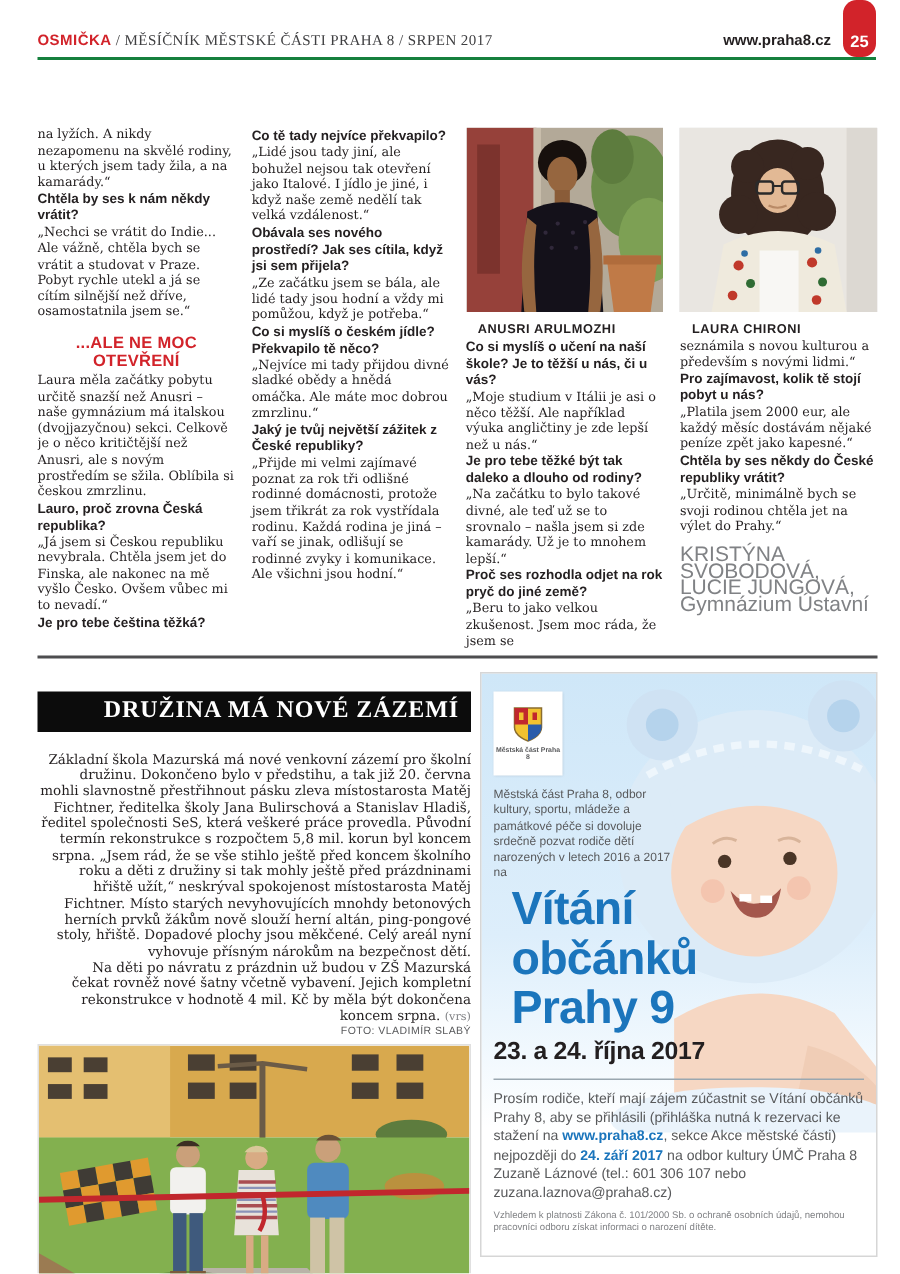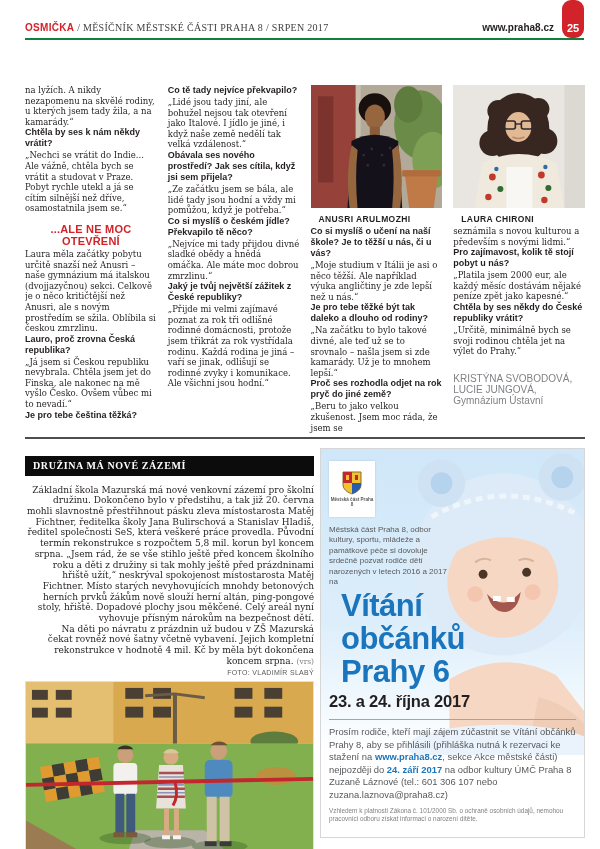--- a/index.html
+++ b/index.html
@@ -18,28 +18,28 @@
   
   .cols{position:absolute;left:25px;top:85px;width:560px;height:352px;display:grid;
         grid-template-columns:repeat(4,1fr);column-gap:11px;overflow:hidden;}
   .col{min-width:0;}
   .ans{font-family:"DejaVu Serif",serif;font-size:8.5px;line-height:10.6px;margin:0 0 0 0;}
   .q{font-weight:bold;font-size:9px;line-height:11px;margin:0 0 1px 0;}
   .red-h{color:#d2232a;font-weight:bold;font-size:11px;line-height:12px;margin:9px 0 2px 0;letter-spacing:.2px;text-align:center;}
   .photo{width:100%;height:123px;overflow:hidden;background:#ddd;}
   .photo svg{display:block;width:100%;height:100%;}
   .caption{font-weight:bold;font-size:8.5px;letter-spacing:.4px;margin:6px 0 2px 8px;}
-  .credits{margin-top:16px;color:#808285;font-size:10px;line-height:11px;}
+  .credits{margin-top:7px;color:#808285;font-size:14px;line-height:11px;}
 
   .divider{position:absolute;left:25px;right:15px;top:437px;border-top:2px solid #4d4d4f;}
 
   
   .druzina{position:absolute;left:25px;top:448px;width:289px;}
-  .dz-title{background:#0c0c0c;color:#fff;font-family:"Liberation Serif",serif;font-size:10px;
-            letter-spacing:.6px;padding:4px 8px 5px 8px;}
+  .dz-title{background:#0c0c0c;color:#fff;font-family:"Liberation Serif",serif;font-size:16px;
+            letter-spacing:.6px;padding:4px 8px 5px 8px;text-align:right;}
   .dz-body{font-family:"DejaVu Serif",serif;font-size:9px;line-height:10.7px;margin-top:6px;text-align:right;}
   .dz-body p{margin:0;}
   .dz-p2{text-indent:10px;}
   .vrs{color:#808285;font-size:7.5px;}
   .foto-credit{text-align:right;font-size:7px;color:#58595b;margin-top:1px;letter-spacing:.3px;}
   .ribbon-photo{width:289px;height:180px;margin-top:5px;border:1px solid #e0e0e0;box-sizing:border-box;overflow:hidden;}
   .ribbon-photo svg{display:block;width:100%;height:100%;}
 
   
   .ad{position:absolute;left:320px;top:448px;width:265px;height:390px;border:1px solid #d6d6d6;box-sizing:border-box;
@@ -287,21 +287,21 @@
         <rect x="13" y="4" width="3" height="5" fill="#c1272d"></rect>
       </svg>
       <div class="crest-caption">Městská část Praha 8</div>
     </div>
 
     <div class="ad-intro">Městská část Praha 8, odbor kultury, sportu, mládeže a památkové péče si dovoluje srdečně pozvat rodiče dětí narozených v letech 2016 a 2017 na</div>
 
     <div class="ad-title">
       <div>Vítání</div>
       <div>občánků</div>
-      <div>Prahy 6</div>
+      <div>Prahy 9</div>
     </div>
 
     <div class="ad-dates">23. a 24. října 2017</div>
     <div class="ad-rule"></div>
 
     <div class="ad-body">
       <span>Prosím rodiče, kteří mají zájem zúčastnit se Vítání občánků Prahy 8, aby se přihlásili (přihláška nutná k rezervaci ke stažení na </span><span class="ad-link">www.praha8.cz</span><span>, sekce Akce městské části) nejpozději do </span><span class="ad-deadline">24. září 2017</span><span> na odbor kultury ÚMČ Praha 8 Zuzaně Láznové (tel.: 601 306 107 nebo zuzana.laznova@praha8.cz)</span>
     </div>
 
     <div class="ad-foot">Vzhledem k platnosti Zákona č. 101/2000 Sb. o ochraně osobních údajů, nemohou pracovníci odboru získat informaci o narození dítěte.</div>

